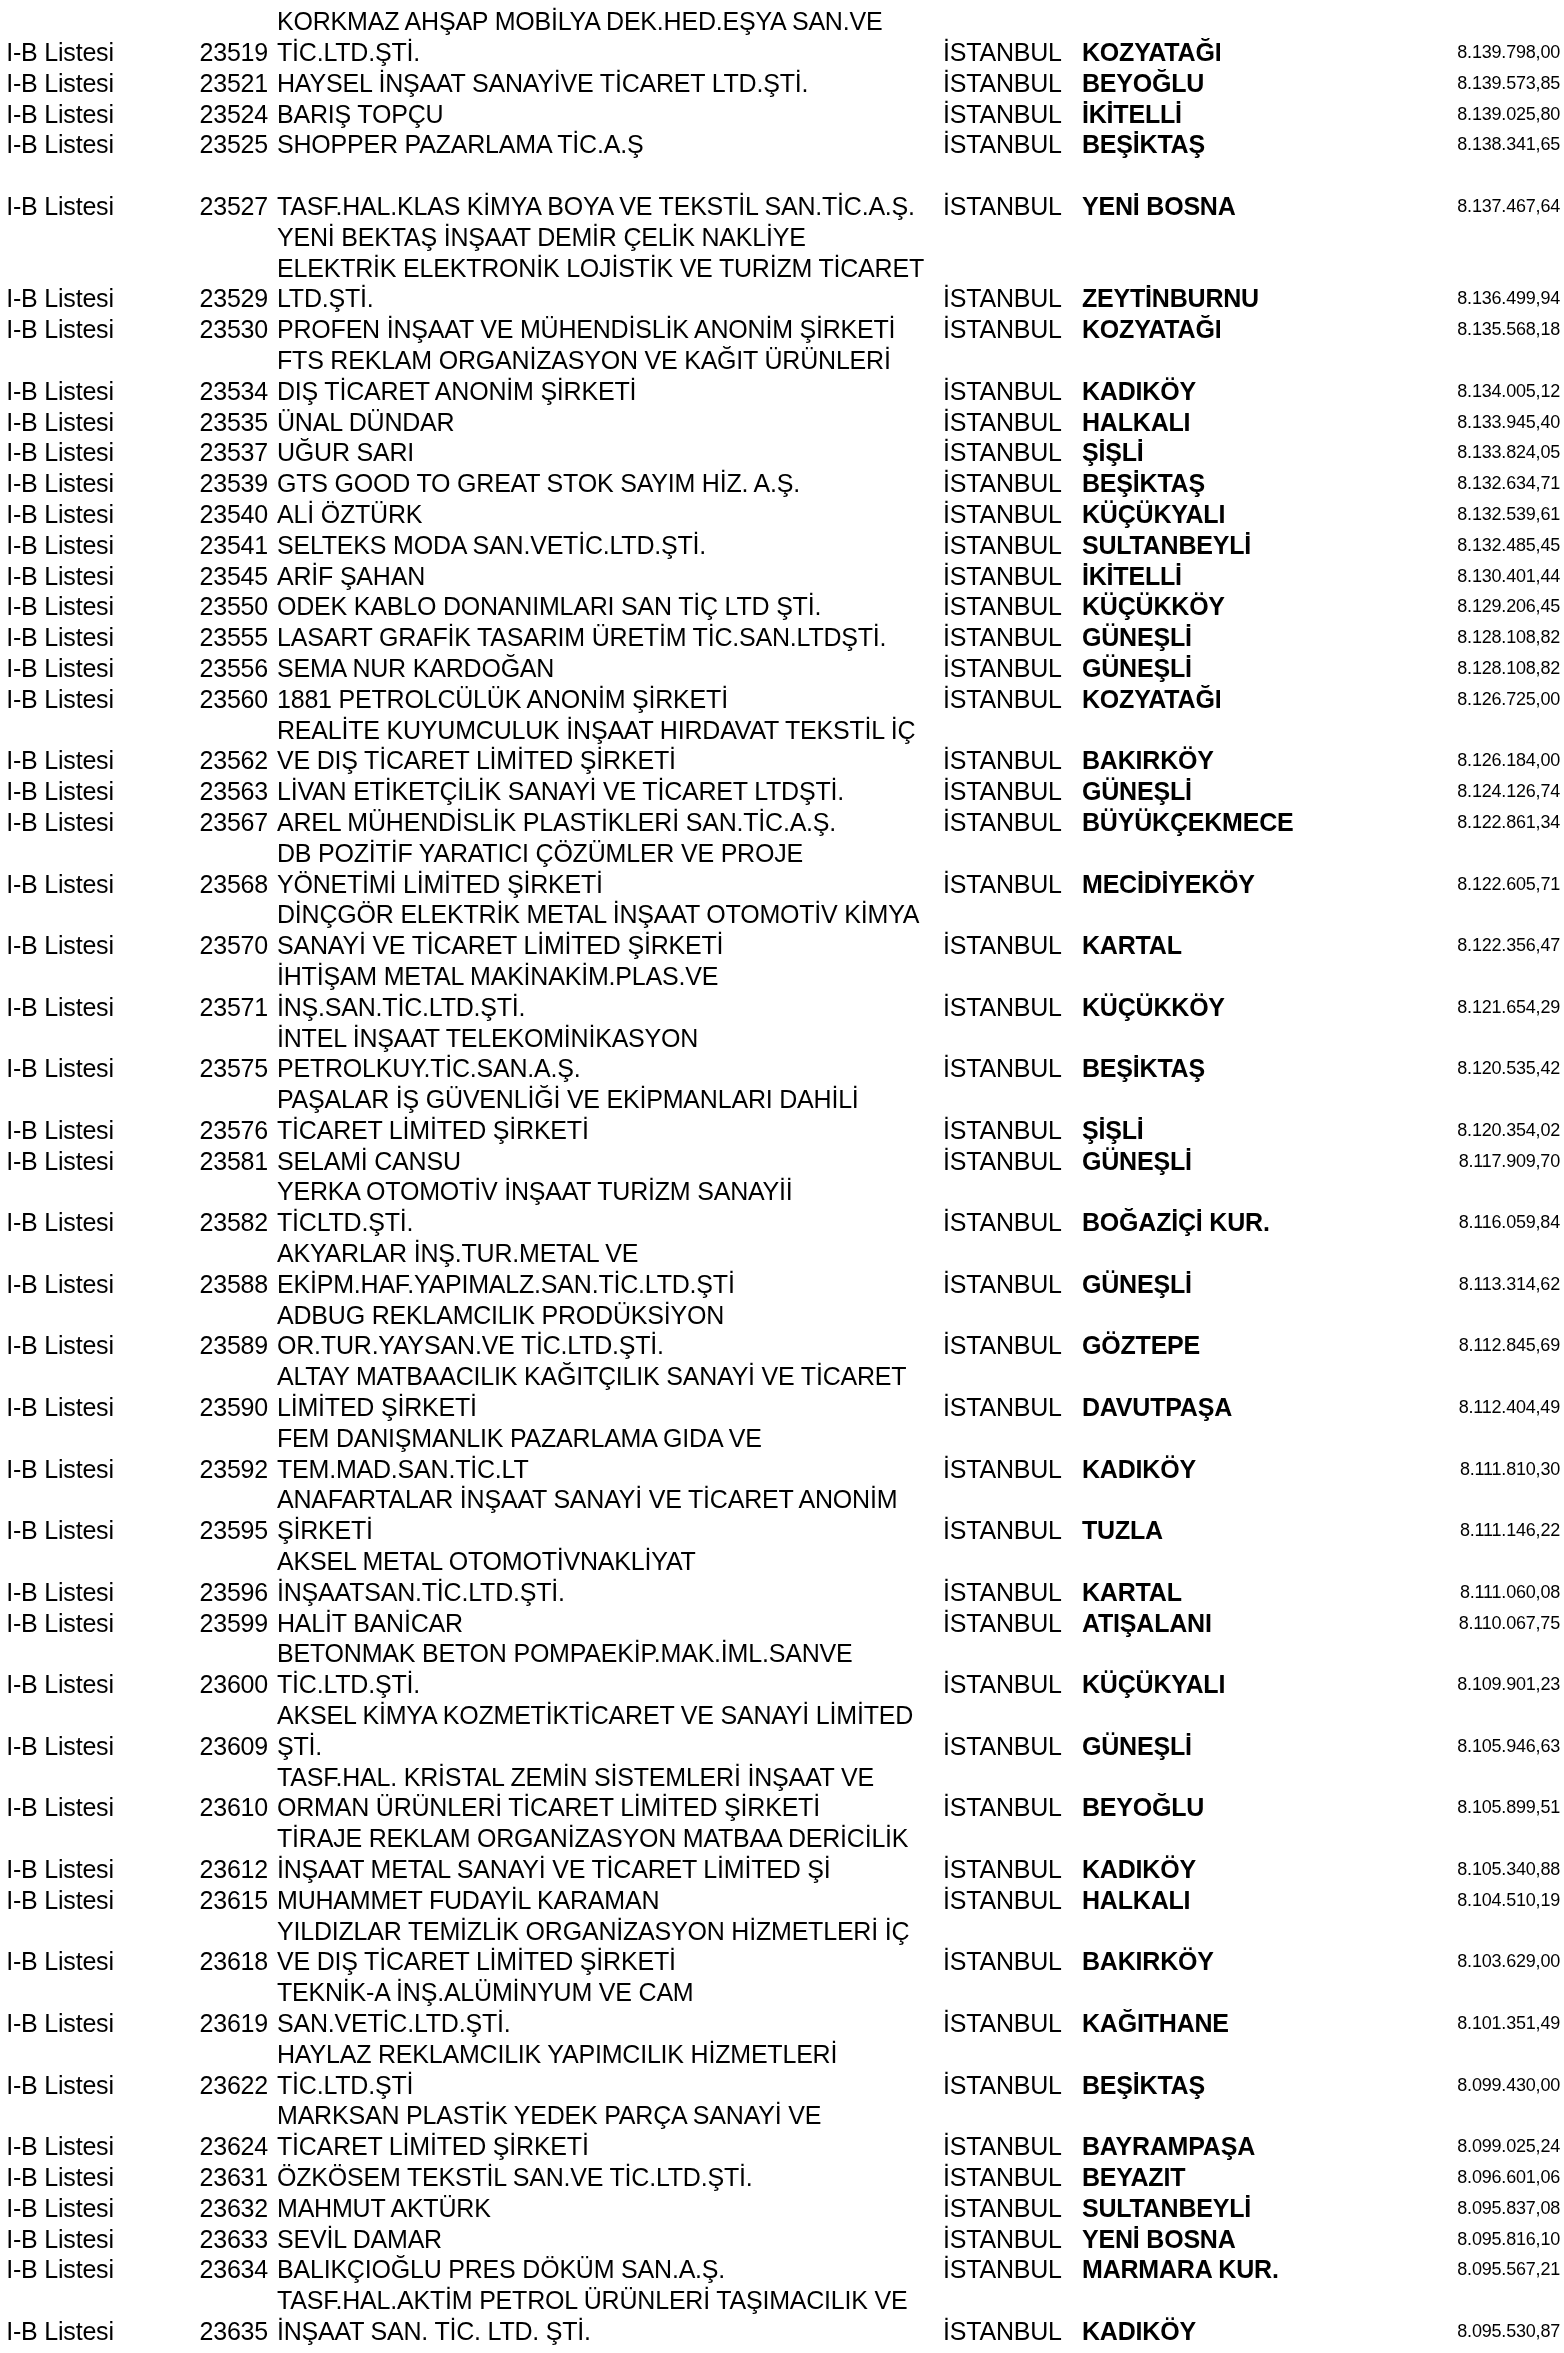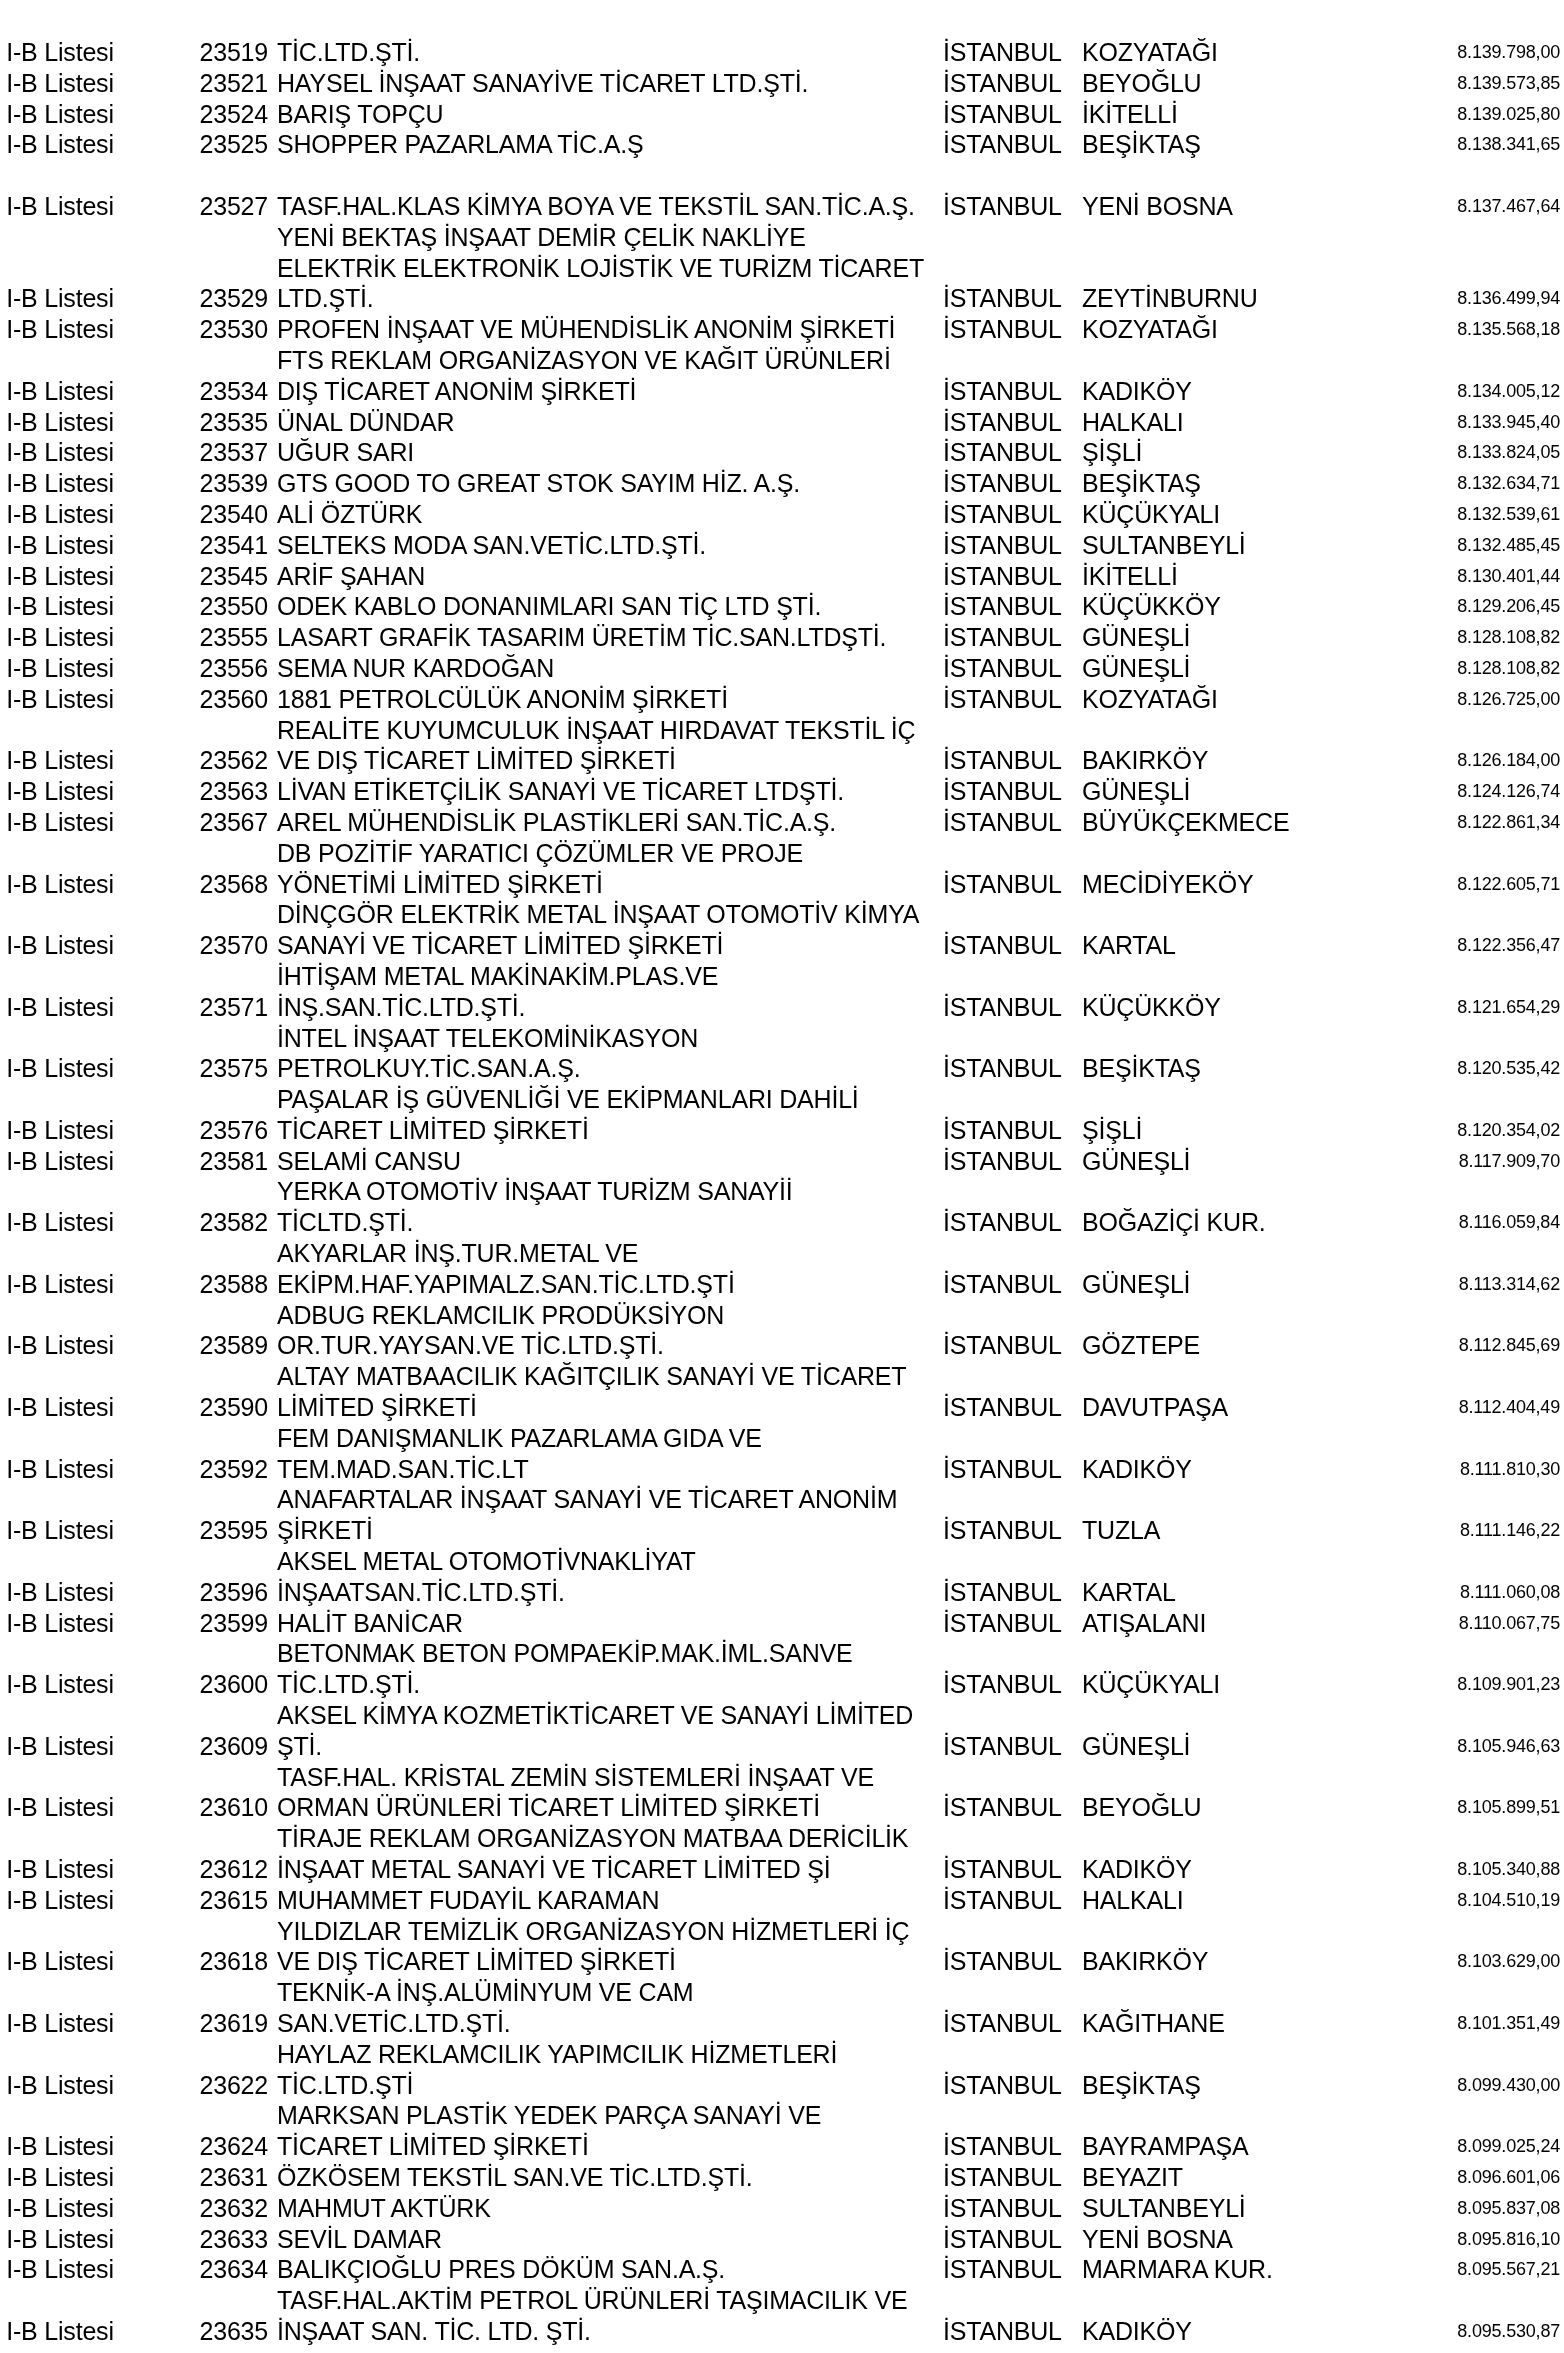--- a/index.html
+++ b/index.html
@@ -34,27 +34,30 @@
     white-space: nowrap;
     font-size: 25px;
     line-height: 31px;
     color: #000000;
     letter-spacing: -0.2px;
   }
   .col-label    { left: 6.2px; }
   .col-no       { left: 137px; width: 131px; text-align: right; }
   .col-name     { left: 277px; }
   .col-city     { left: 943px; text-align: center; }
-  .col-district { left: 1082px; }
+  .col-district { left: 1082px; font-weight: bold; }
   .col-amount   { left: 1294px; width: 266px; text-align: right; font-size: 18px; }
 </style>
 </head>
 <body>
 
 <div class="page" id="page">
+    <div class="line" style="top: 6.2px;">
+      <span class="col col-name">KORKMAZ AHŞAP MOBİLYA DEK.HED.EŞYA SAN.VE</span>
+    </div>
     <div class="line" style="top: 37px;">
       <span class="col col-label">I-B Listesi</span>
       <span class="col col-no">23519</span>
       <span class="col col-name">TİC.LTD.ŞTİ.</span>
       <span class="col col-city">İSTANBUL</span>
       <span class="col col-district">KOZYATAĞI</span>
       <span class="col col-amount">8.139.798,00</span>
     </div>
     <div class="line" style="top: 68px;">
       <span class="col col-label">I-B Listesi</span>

